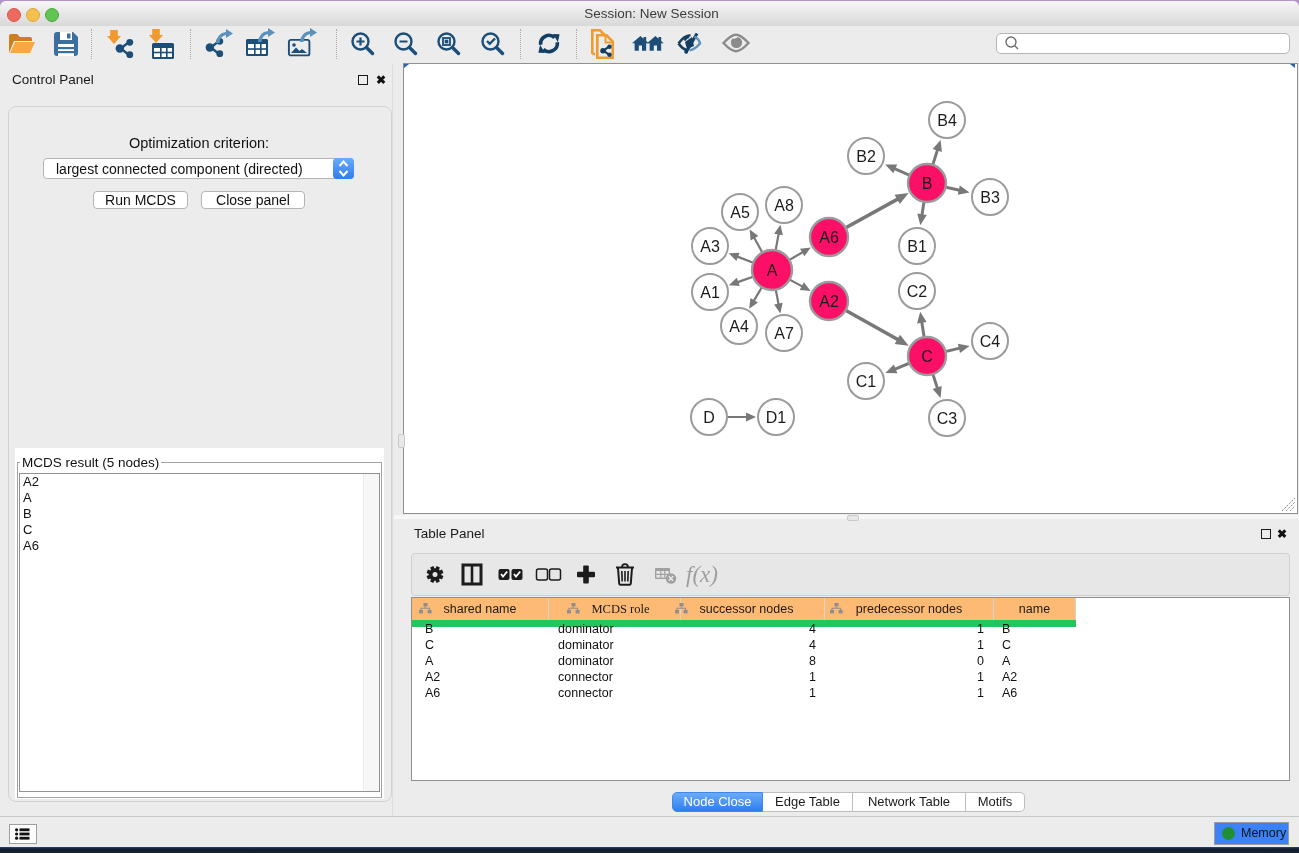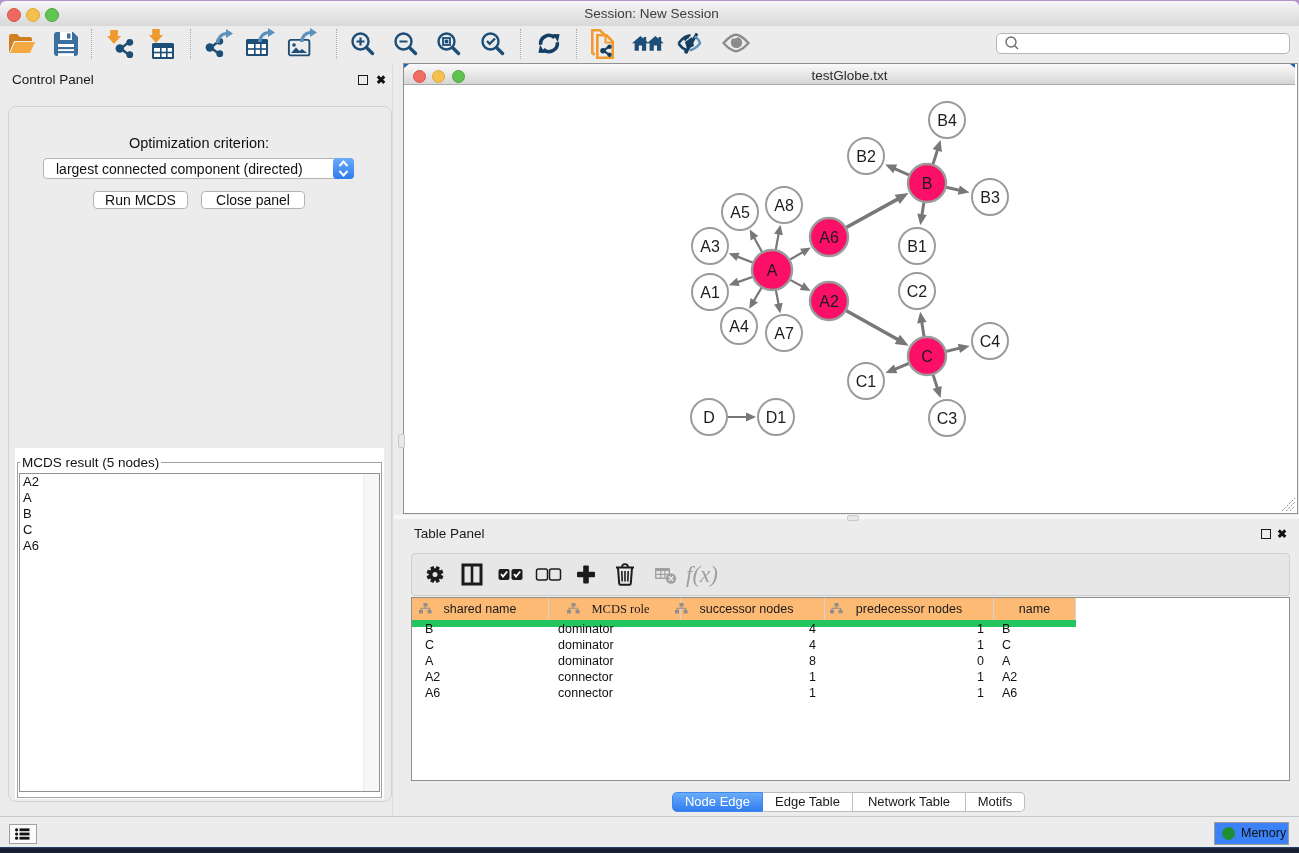--- a/index.html
+++ b/index.html
@@ -250,26 +250,20 @@
   <div id="grp-list">
     <div id="grp-scroll"></div>
     <div class="row">A2</div>
     <div class="row">A</div>
     <div class="row">B</div>
     <div class="row">C</div>
     <div class="row">A6</div>
   </div>
 
   <div id="frame">
-    <div id="ftitle">
-      <div class="title">testGlobe.txt</div>
-      <div class="ftl" style="left:9px;background:#f16d62;border:0.5px solid #d7564a;"></div>
-      <div class="ftl" style="left:28px;background:#f7c04e;border:0.5px solid #dba83b;"></div>
-      <div class="ftl" style="left:48px;background:#5fc24f;border:0.5px solid #4aa73c;"></div>
-    </div>
     <div id="graph">
         <svg width="891" height="427" viewBox="404 85 891 427" xmlns="http://www.w3.org/2000/svg" style="position:absolute;left:0;top:21px;">
 <line x1="772.0" y1="270.0" x2="753.5" y2="236.5" stroke="#787878" stroke-width="2.2"></line>
           <polygon points="749.7,229.5 758.3,236.1 750.6,240.4" fill="#787878"></polygon>
 <line x1="772.0" y1="270.0" x2="778.9" y2="232.5" stroke="#787878" stroke-width="2.2"></line>
           <polygon points="780.4,224.7 782.9,235.3 774.2,233.7" fill="#787878"></polygon>
 <line x1="772.0" y1="270.0" x2="736.1" y2="256.1" stroke="#787878" stroke-width="2.2"></line>
           <polygon points="728.7,253.2 739.6,252.7 736.4,260.9" fill="#787878"></polygon>
 <line x1="772.0" y1="270.0" x2="736.4" y2="282.6" stroke="#787878" stroke-width="2.2"></line>
           <polygon points="728.8,285.3 736.8,277.8 739.7,286.1" fill="#787878"></polygon>
@@ -487,21 +481,21 @@
       </div>
       <div class="trow" style="top:87px;">
 <span style="left:13px;">A6</span>
         <span style="left:146px;">connector</span>
 <span style="left:304px;width:100px;text-align:right;">1</span>
 <span style="left:472px;width:100px;text-align:right;">1</span>
 <span style="left:590px;">A6</span>
       </div>
     </div>
   <div class="tabrow" style="left:672px;top:791px;">
-<div class="tab first sel" style="width:89px;height:18px;line-height:18px;">Node Edge</div>
+<div class="tab first sel" style="width:89px;height:18px;line-height:18px;">Node Close</div>
 <div class="tab" style="width:89px;height:18px;line-height:18px;">Edge Table</div>
 <div class="tab" style="width:112px;height:18px;line-height:18px;">Network Table</div>
 <div class="tab last" style="width:58px;height:18px;line-height:18px;">Motifs</div>
 </div>
 
   <div style="position:absolute;left:398px;top:433px;width:5px;height:12px;background:#e8e8e8;border:1px solid #c9c9c9;border-radius:2px;"></div>
   <div style="position:absolute;left:394px;top:514px;width:905px;height:4px;background:#f7f7f7;"></div>
   <div style="position:absolute;left:847px;top:513.5px;width:10px;height:4px;background:#e8e8e8;border:1px solid #c9c9c9;border-radius:2px;"></div>
   <div id="statusbar">
       <div style="position:absolute;left:9px;top:7px;width:26px;height:18px;background:#fbfbfb;border:1px solid #a0a0a0;">

